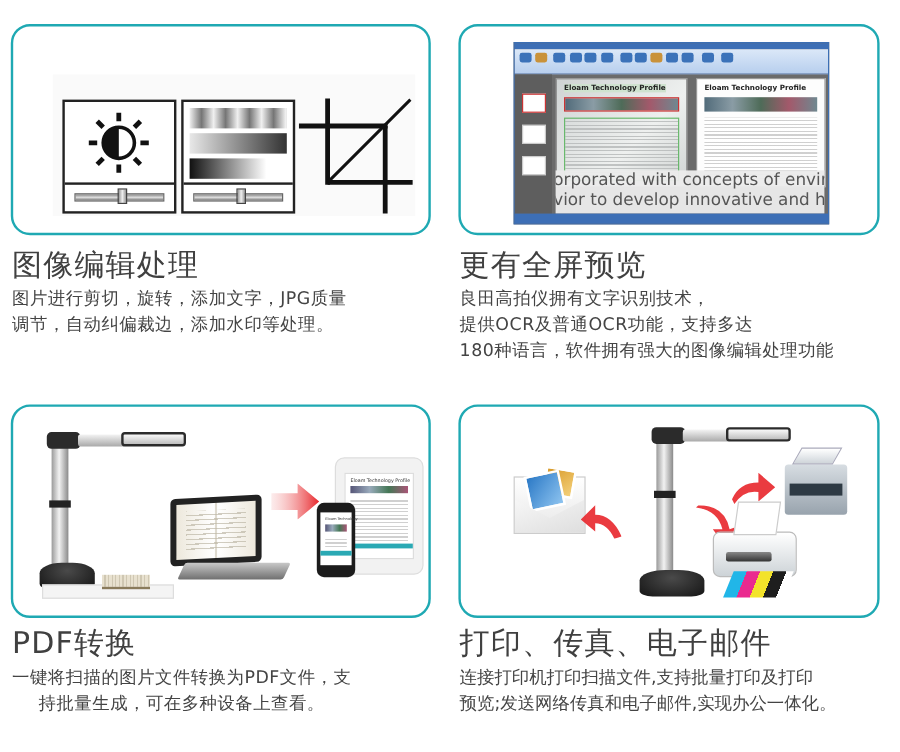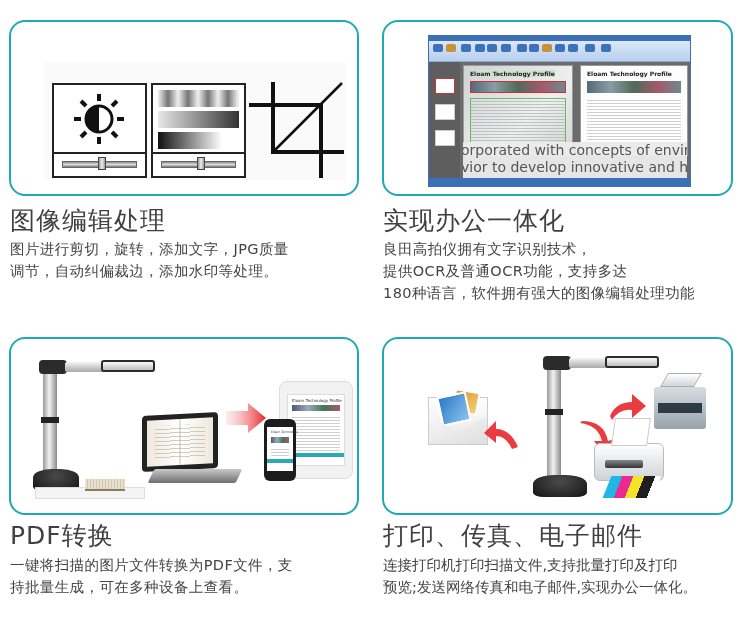--- a/index.html
+++ b/index.html
@@ -201,21 +201,21 @@
       <div class="lines"></div>
     </div>
     <div class="zoomstrip">
       <div>orporated with concepts of environmental pro</div>
       <div>vior to develop innovative and high-quality p</div>
     </div>
     <div class="status"></div>
   </div>
 </div>
 
-<div class="title" style="left:383px; top:206px;">实现办公一体化</div>
+<div class="title" style="left:383px; top:206px;">更有全屏预览</div>
 <div class="desc" style="left:383px; top:238px;">
   <div>良田高拍仪拥有文字识别技术，</div>
   <div>提供OCR及普通OCR功能，支持多达</div>
   <div>180种语言，软件拥有强大的图像编辑处理功能</div>
 </div>
 
 <div class="card card-bl">
   <div class="scanner" style="left:12px; top:14px;">
     <div class="pole" style="left:20px; top:12px; height:110px;"></div>
     <div class="collar" style="left:18px; top:64px;"></div>
@@ -251,21 +251,21 @@
     <div class="scr">
       <div class="mini-title" style="font-size:3px;">Eloam Technology</div>
       <div class="mini-photo"></div>
         <div class="mini-lines"></div>
         <div class="mini-band"></div>
     </div>
   </div>
 </div>
 
 <div class="title" style="left:10px; top:521px;">PDF转换</div>
-<div class="desc" style="left:10px; top:554px;">
+<div class="desc" style="left:10px; top:554px;text-align:center;">
   <div>一键将扫描的图片文件转换为PDF文件，支</div>
   <div>持批量生成，可在多种设备上查看。</div>
 </div>
 
 <div class="card card-br">
   <div class="envelope" style="left:44px; top:58px; width:60px; height:48px;">
     <div class="photo2" style="left:24px; top:-8px; width:26px; height:24px;"></div>
     <div class="photo1" style="left:10px; top:-4px; width:30px; height:30px;"></div>
     <div class="flap"></div>
   </div>

